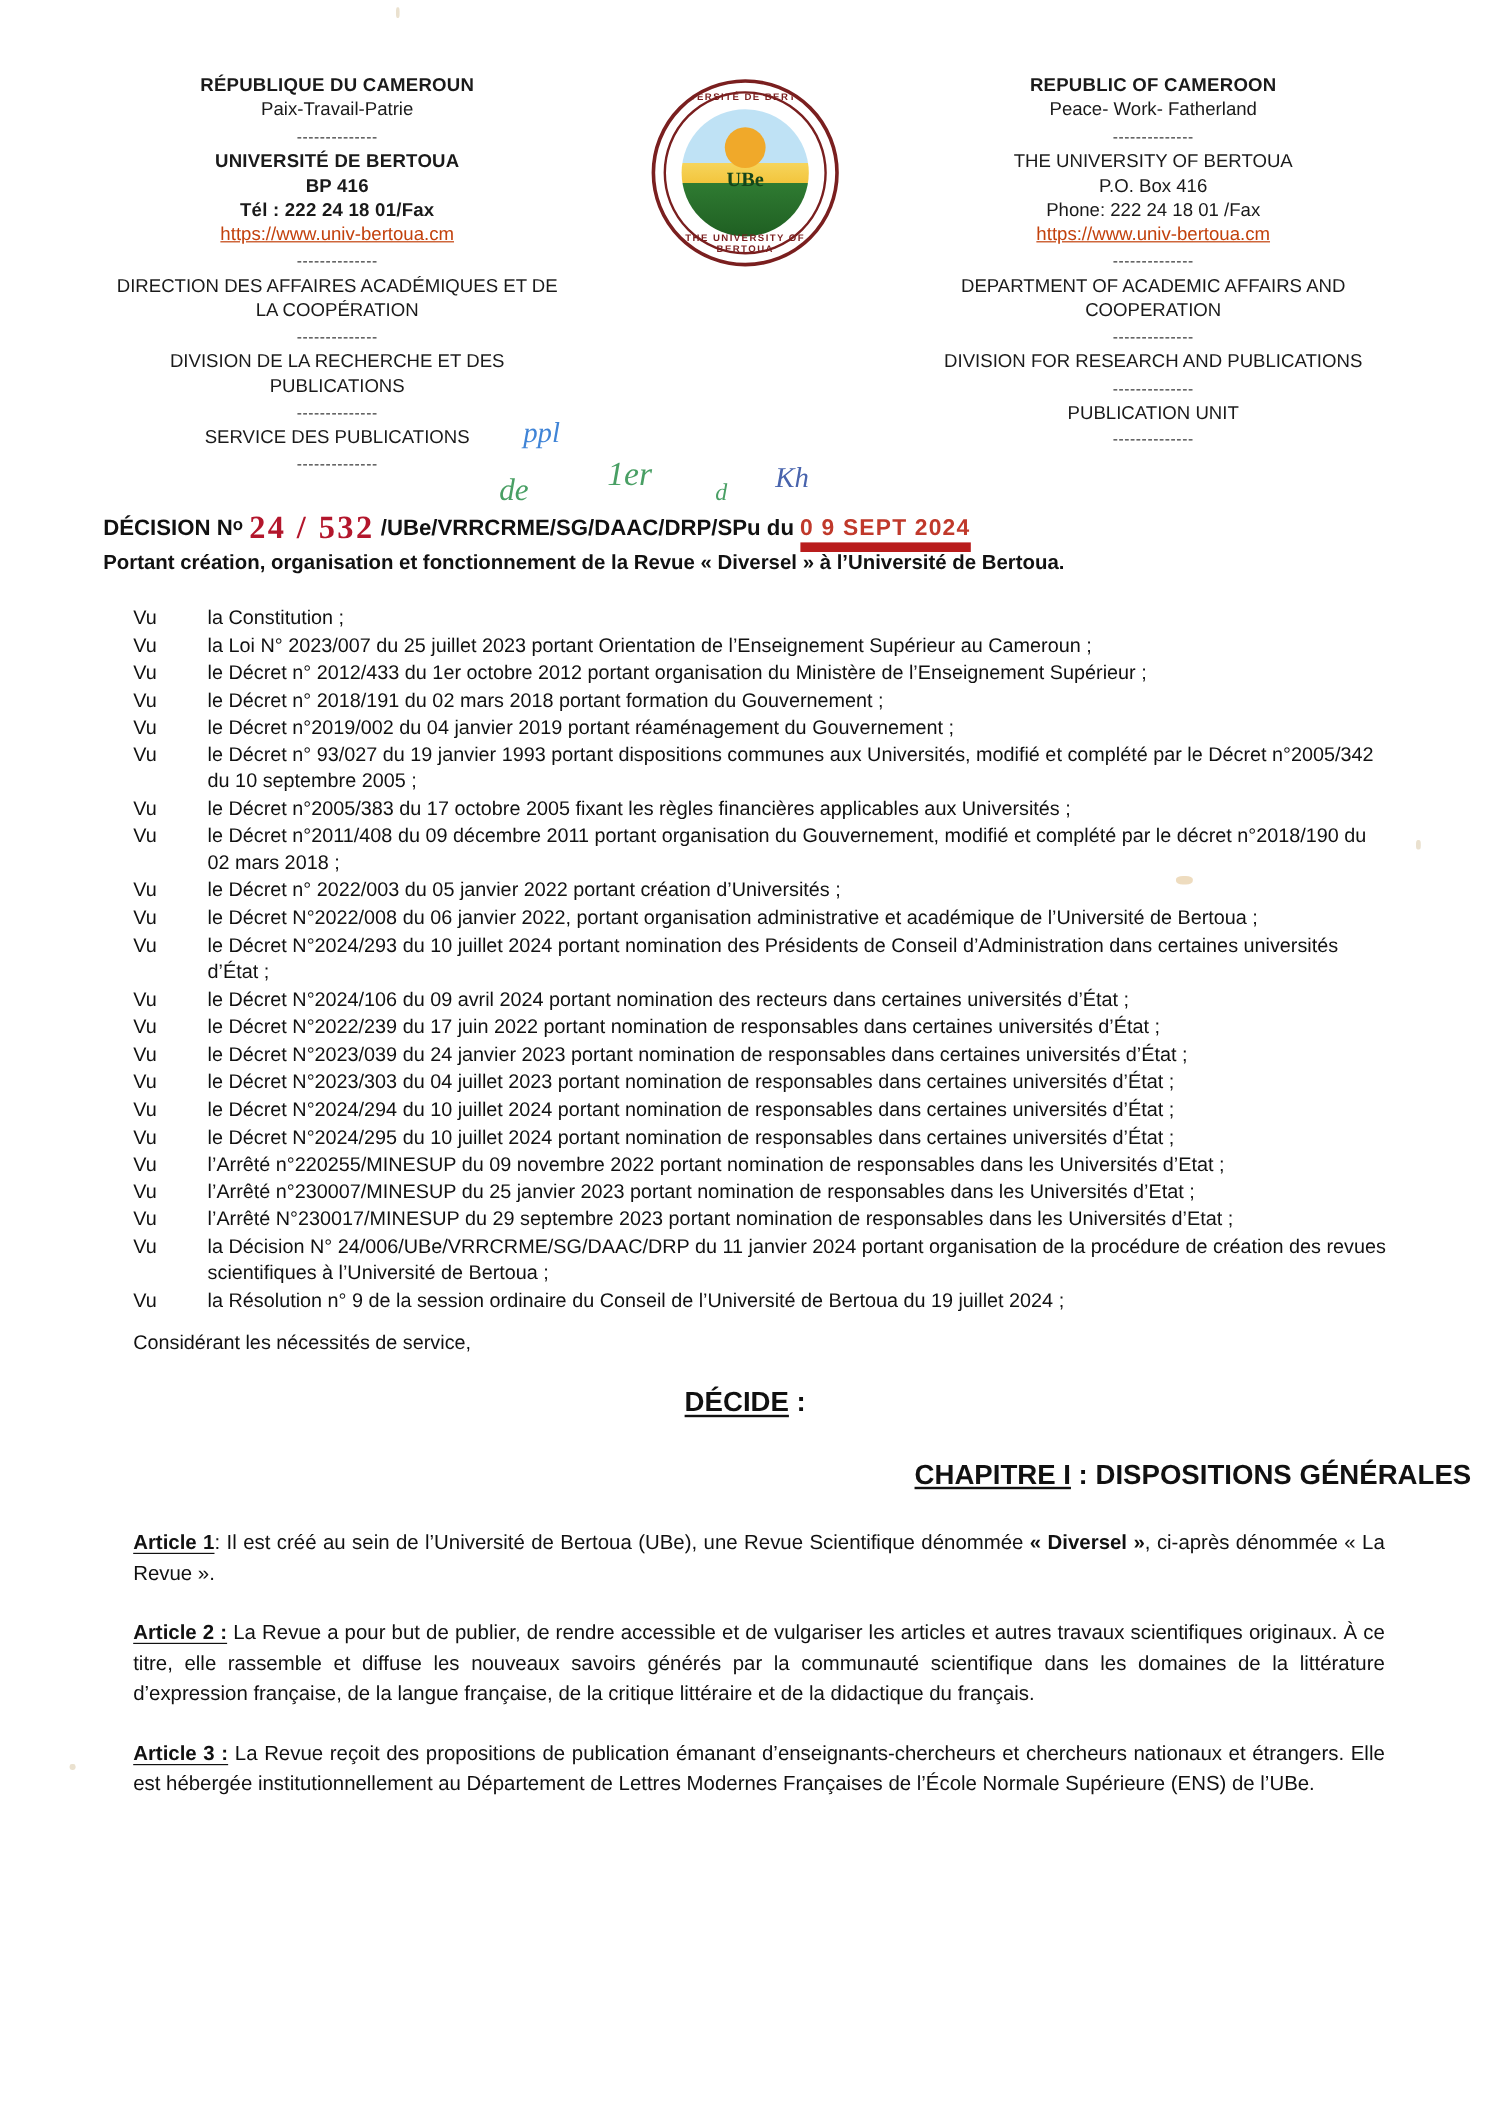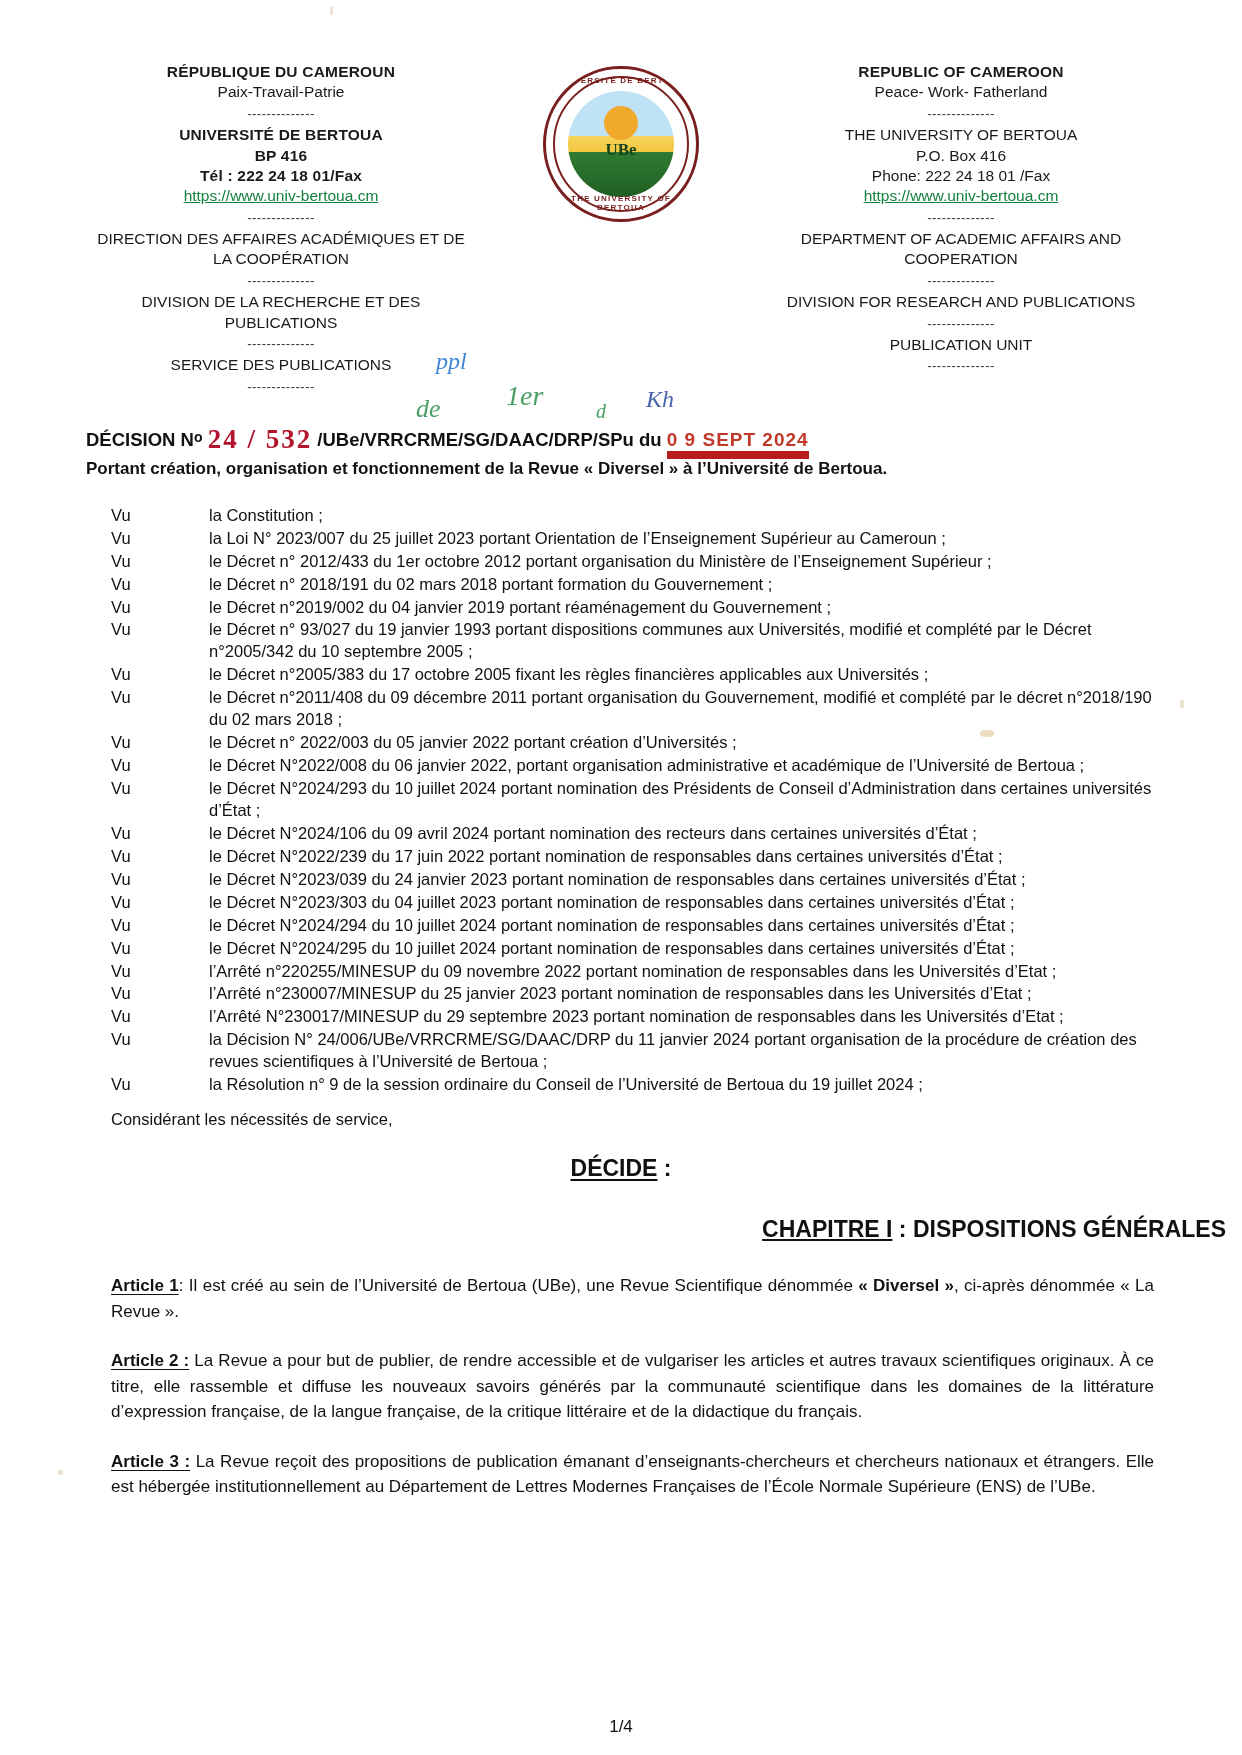--- a/index.html
+++ b/index.html
@@ -42,21 +42,21 @@
     font-weight: bold;
     letter-spacing: .2px;
   }
   .sep {
     letter-spacing: .5px;
     font-size: 13px;
     color: #333;
     margin: 2px 0 3px 0;
   }
   .header-col a, .link {
-    color: #15803d;
+    color: #c2410c;
     text-decoration: underline;
   }
 
   
   .logo-wrap {
     width: 190px;
     display: flex;
     justify-content: center;
     padding-top: 4px;
   }
@@ -177,21 +177,20 @@
 
   
   .vu-list {
     margin: 26px 70px 0 95px;
   }
   .vu-row {
     display: flex;
     font-size: 16.5px;
     line-height: 1.33;
     margin-bottom: 1px;
-    gap: 36px;
   }
   .vu-label {
     width: 62px;
     flex: 0 0 62px;
   }
   .vu-text {
     flex: 1;
   }
   .considerant {
     margin: 14px 70px 0 95px;
@@ -430,14 +429,13 @@
     <div class="article">
       <span class="art-label">Article 2 :</span><span> </span><span>La Revue a pour but de publier, de rendre accessible et de vulgariser les articles et autres travaux scientifiques originaux. À ce titre, elle rassemble et diffuse les nouveaux savoirs générés par la communauté scientifique dans les domaines de la littérature d’expression française, de la langue française, de la critique littéraire et de la didactique du français.</span>
     </div>
 
     <div class="article">
       <span class="art-label">Article 3 :</span><span> </span><span>La Revue reçoit des propositions de publication émanant d’enseignants-chercheurs et chercheurs nationaux et étrangers. Elle est hébergée institutionnellement au Département de Lettres Modernes Françaises de l’École Normale Supérieure (ENS) de l’UBe.</span>
     </div>
 
   </div>
 
-  <div class="page-num">1/4</div>
 </div>
 
 </body></html>

